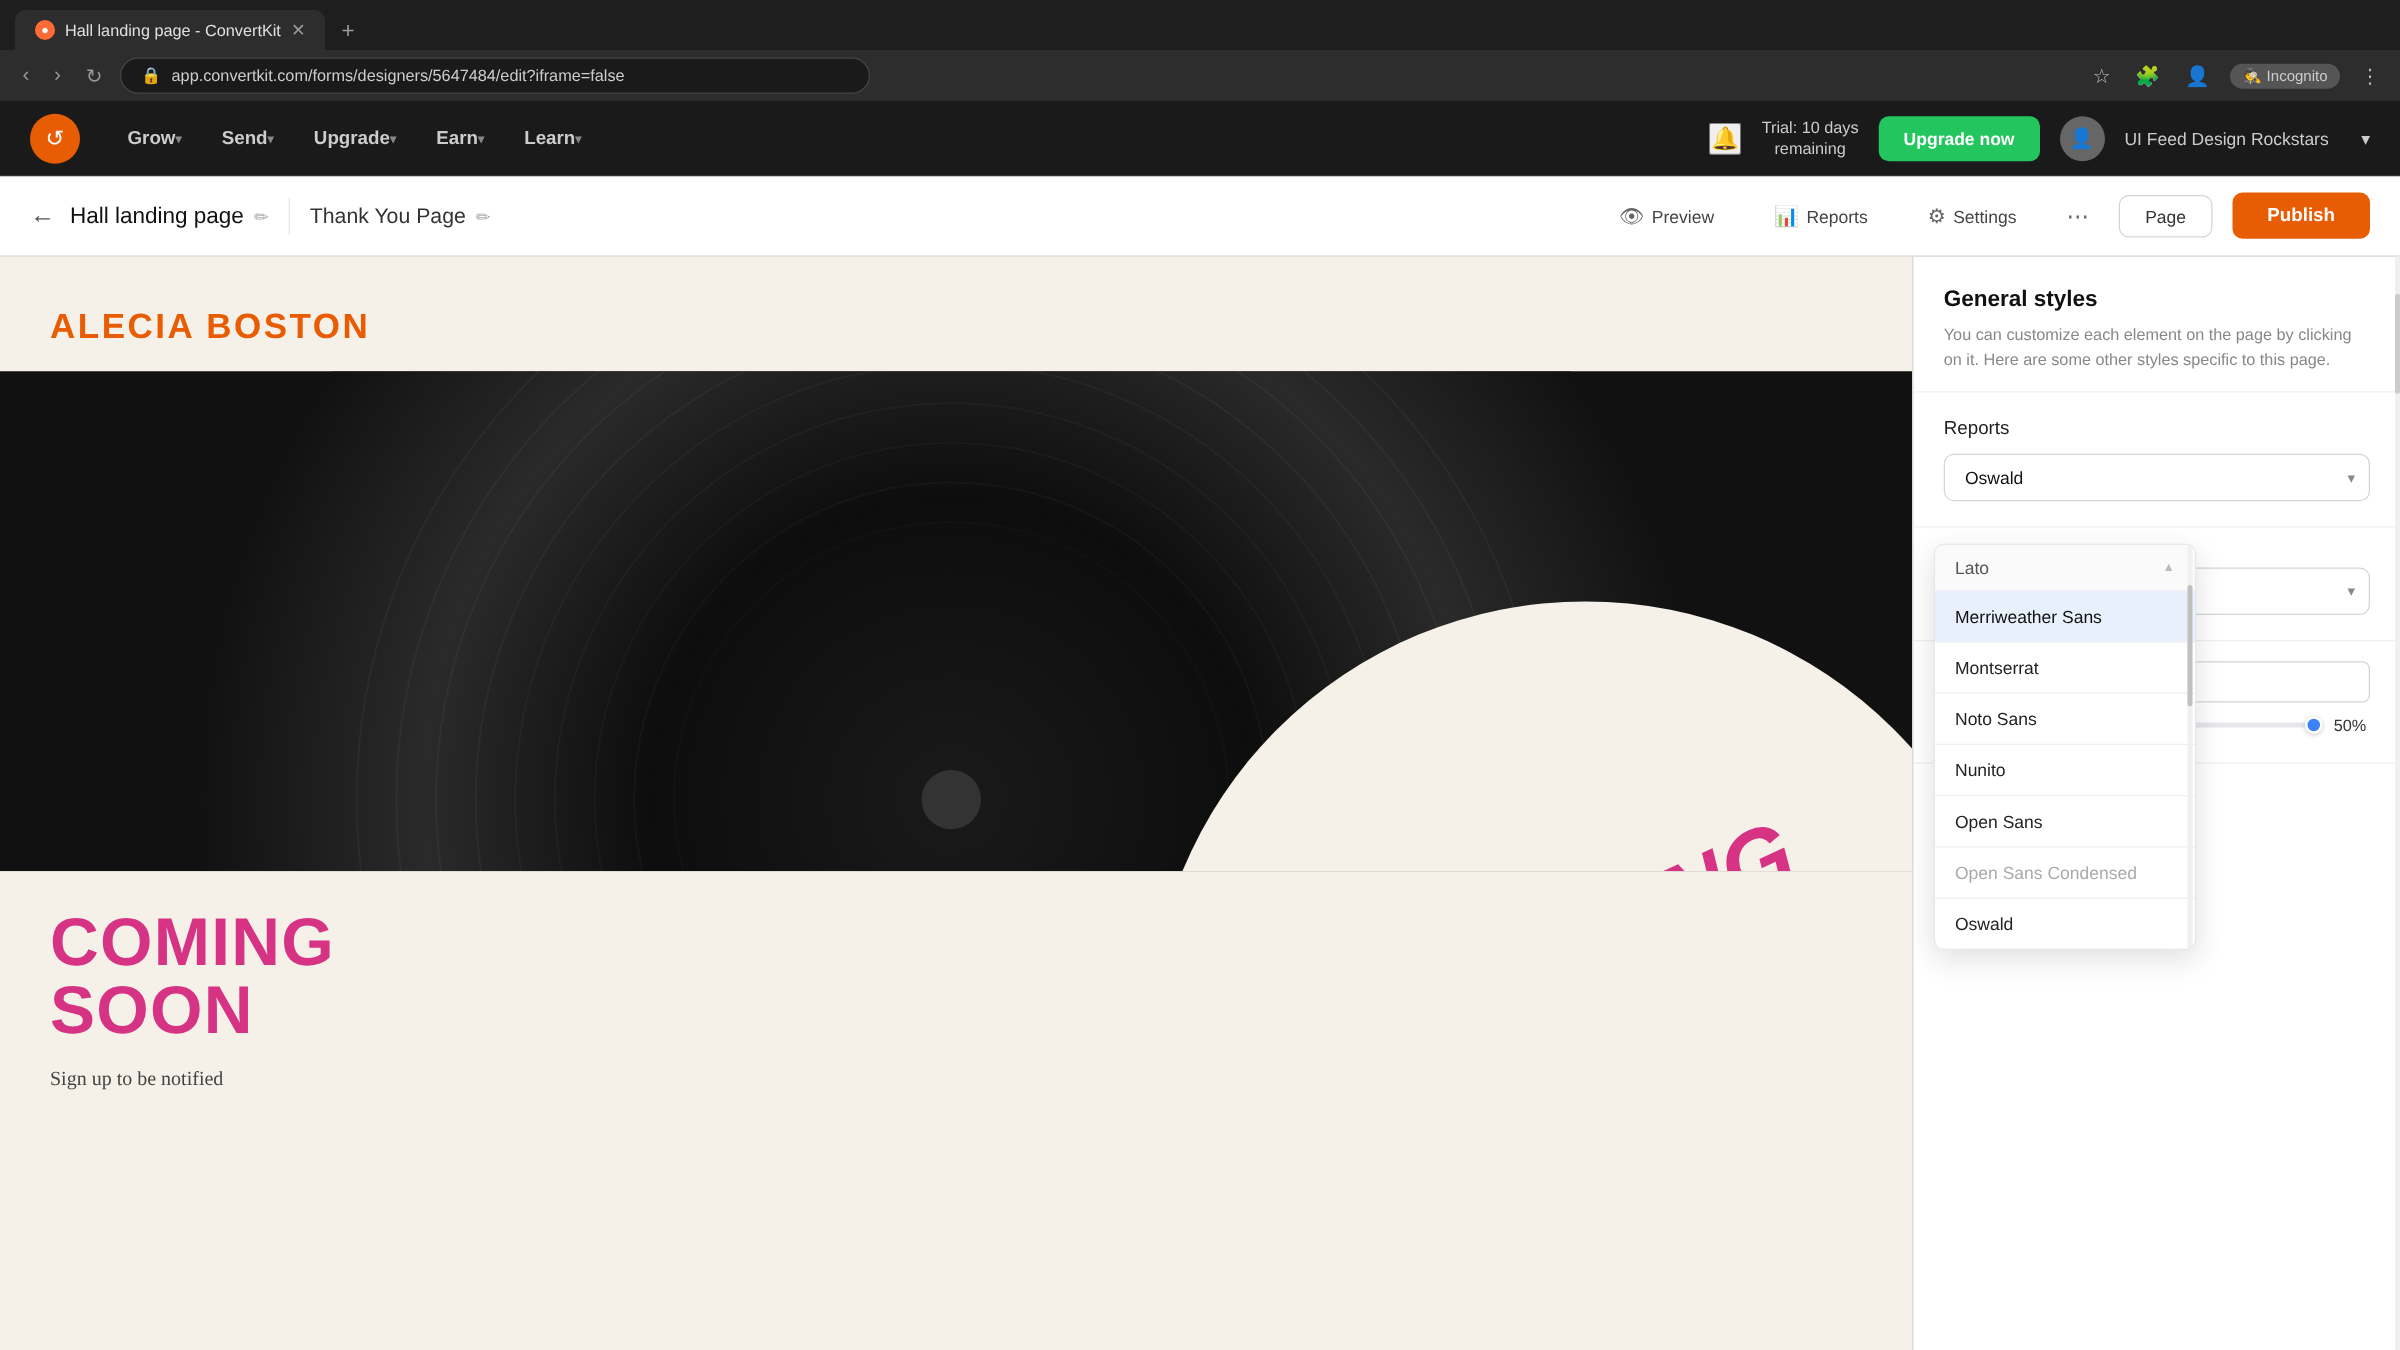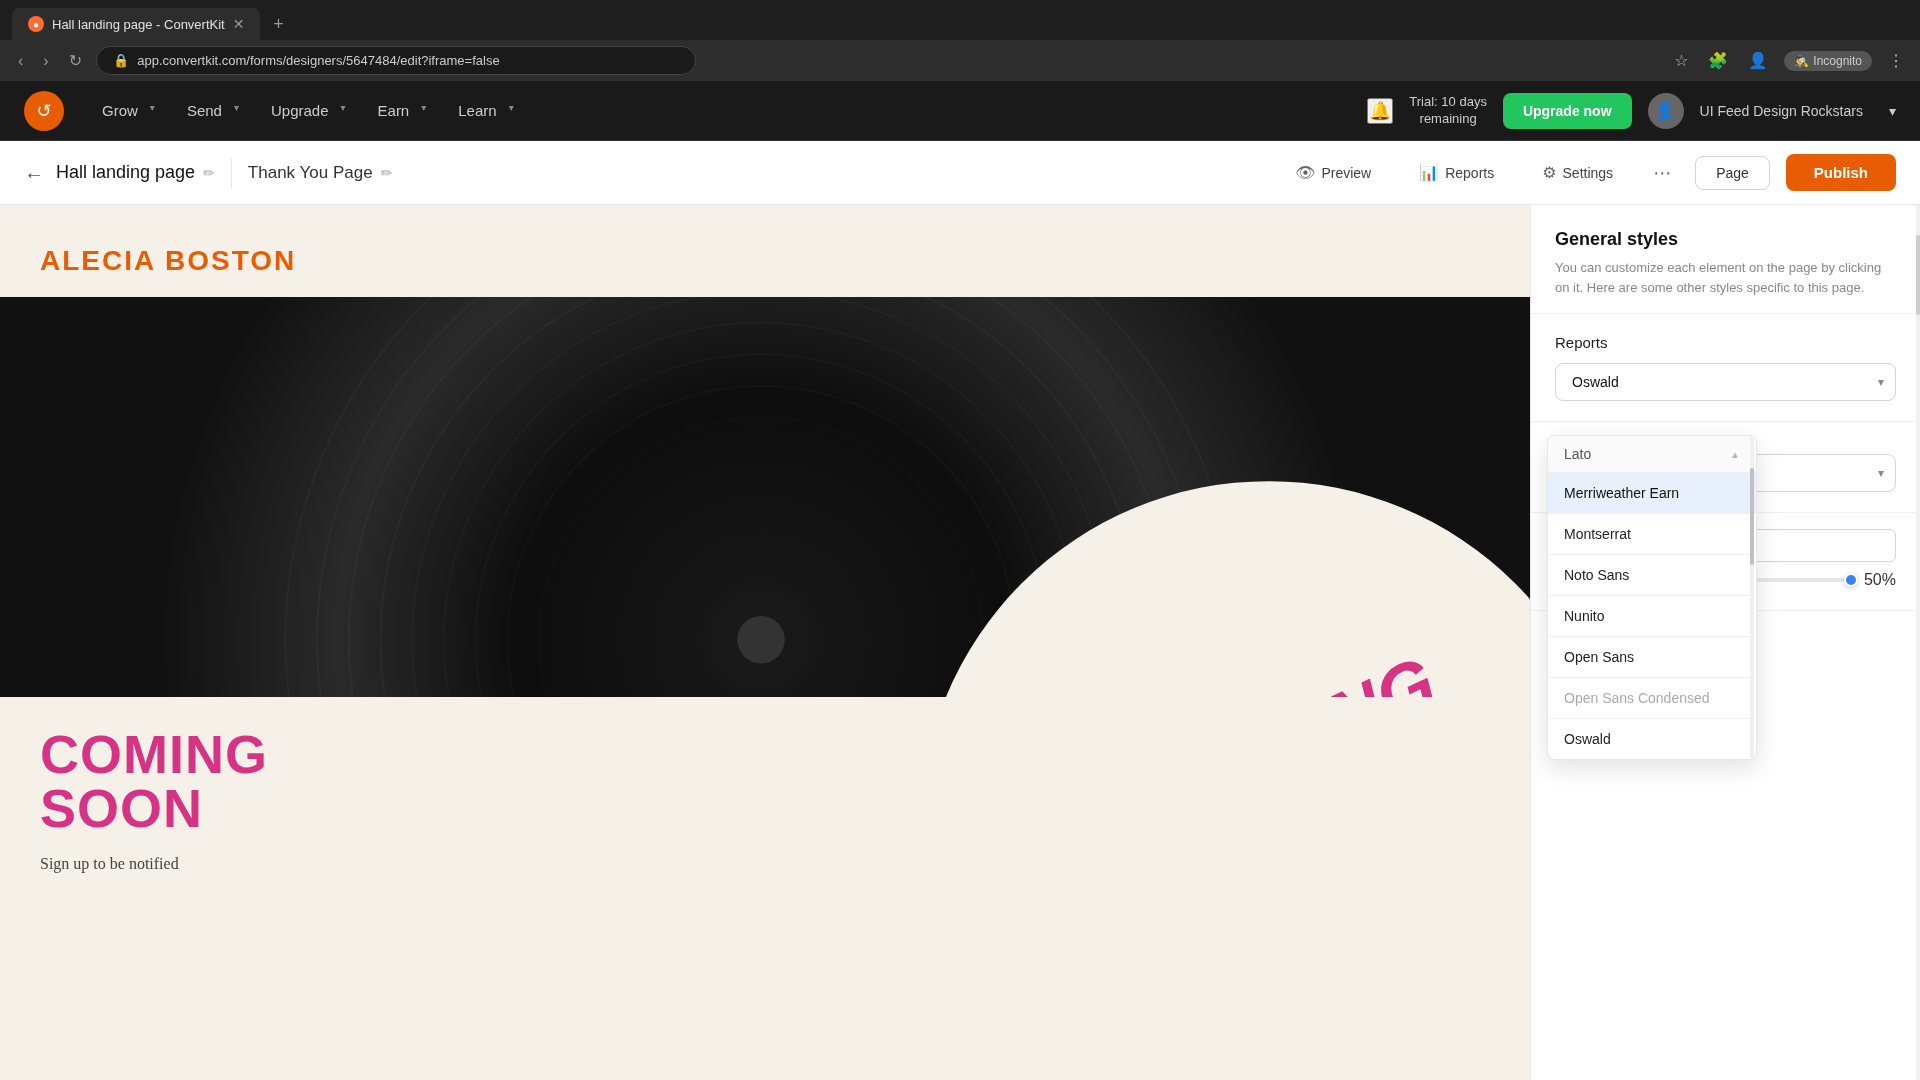--- a/index.html
+++ b/index.html
@@ -15,21 +15,21 @@
     .address-bar { flex: 1; max-width: 600px; background: #1a1a1a; border: 1px solid #444; border-radius: 20px; padding: 6px 16px; font-size: 13px; color: #e0e0e0; display: flex; align-items: center; gap: 8px; }
     .address-text { color: #ccc; font-size: 13px; }
     .browser-actions { display: flex; align-items: center; gap: 12px; margin-left: auto; }
     .browser-action-btn { background: none; border: none; color: #bbb; font-size: 16px; cursor: pointer; padding: 4px; }
     .incognito-badge { background: #555; border-radius: 12px; padding: 3px 10px; font-size: 12px; color: #ccc; display: flex; align-items: center; gap: 4px; }
 
     
     .app-navbar { background: #1a1a1a; display: flex; align-items: center; padding: 0 24px; height: 60px; border-bottom: 1px solid #333; }
     .app-logo { width: 40px; height: 40px; background: #e85d04; border-radius: 50%; display: flex; align-items: center; justify-content: center; color: white; font-size: 18px; margin-right: 24px; flex-shrink: 0; }
     .nav-items { display: flex; align-items: center; gap: 4px; flex: 1; }
-    .nav-item { display: flex; align-items: flex-start; gap: 12px; padding: 8px 14px; color: #ccc; font-size: 15px; cursor: pointer; border-radius: 6px; white-space: nowrap; }
+    .nav-item { display: flex; align-items: center; gap: 0; padding: 8px 14px; color: #ccc; font-size: 15px; cursor: pointer; border-radius: 6px; white-space: nowrap; font-weight: bold; }
     .nav-item .chevron { font-size: 10px; color: #888; }
     .nav-right { display: flex; align-items: center; gap: 16px; }
     .trial-badge { background: transparent; border: none; color: #ccc; font-size: 13px; text-align: center; line-height: 1.3; }
     .upgrade-btn { background: #22c55e; color: white; border: none; border-radius: 8px; padding: 10px 20px; font-size: 14px; font-weight: 600; cursor: pointer; white-space: nowrap; }
     .avatar { width: 36px; height: 36px; background: #666; border-radius: 50%; overflow: hidden; display: flex; align-items: center; justify-content: center; }
     .user-menu { display: flex; align-items: flex-end; gap: 26px; color: #ccc; font-size: 14px; cursor: pointer; }
     .notification-bell { color: #ccc; font-size: 18px; cursor: pointer; }
 
     
     .page-toolbar { background: #fff; display: flex; align-items: center; padding: 0 24px; height: 64px; border-bottom: 1px solid #e5e7eb; }
@@ -273,32 +273,32 @@
         <input type="text" class="color-input" value="#FFFDF7" style="flex: 1 1 0%; padding: 8px 12px; border: 1px solid rgb(209, 213, 219); border-radius: 6px; font-size: 13px; color: rgb(51, 51, 51);">
       </div>
       <div style="display: flex; align-items: center; gap: 8px;">
         <span style="font-size: 11px; color: #888; letter-spacing: 0.5px; text-transform: uppercase; white-space: nowrap;">PARENCY</span>
         <div style="flex: 1; position: relative; height: 20px; display: flex; align-items: center;">
           <div style="width: 100%; height: 4px; background: #e5e7eb; border-radius: 2px; position: relative;">
             <div style="width: 50%; height: 100%; background: #3b82f6; border-radius: 2px;"></div>
             <div style="position: absolute; top: 50%; right: -2px; transform: translateY(-50%); width: 14px; height: 14px; background: #3b82f6; border-radius: 50%; border: 2px solid #fff; box-shadow: 0 1px 4px rgba(0,0,0,0.2);"></div>
           </div>
         </div>
-        <span style="font-size: 16px; color: #333; min-width: 32px; text-align: left;">50%</span>
+        <span style="font-size: 13px; color: #333; min-width: 32px; text-align: center;">50%</span>
       </div>
     </div>
 
     <div style="position: absolute; top: 230px; left: 16px; width: 210px; background: #fff; border: 1px solid #e5e7eb; border-radius: 8px; box-shadow: 0 8px 24px rgba(0,0,0,0.12); z-index: 200; overflow: hidden;">
 
       <div style="padding: 10px 16px; font-size: 14px; color: #555; border-bottom: 1px solid #f0f0f0; background: #fafafa; display: flex; align-items: center; justify-content: space-between;">
         <span>Lato</span>
         <span style="float: right; font-size: 10px; color: #bbb;">▲</span>
       </div>
       <div style="padding: 12px 16px; font-size: 14px; color: #111; background: #e8f0fe; cursor: pointer; border-bottom: 1px solid #f0f0f0;">
-        <span>Merriweather Earn</span>
+        <span>Merriweather Sans</span>
       </div>
       <div style="padding: 12px 16px; font-size: 14px; color: #222; cursor: pointer; border-bottom: 1px solid #f0f0f0;">
         <span>Montserrat</span>
       </div>
       <div style="padding: 12px 16px; font-size: 14px; color: #222; cursor: pointer; border-bottom: 1px solid #f0f0f0;">
         <span>Noto Sans</span>
       </div>
       <div style="padding: 12px 16px; font-size: 14px; color: #222; cursor: pointer; border-bottom: 1px solid #f0f0f0;">
         <span>Nunito</span>
       </div>

